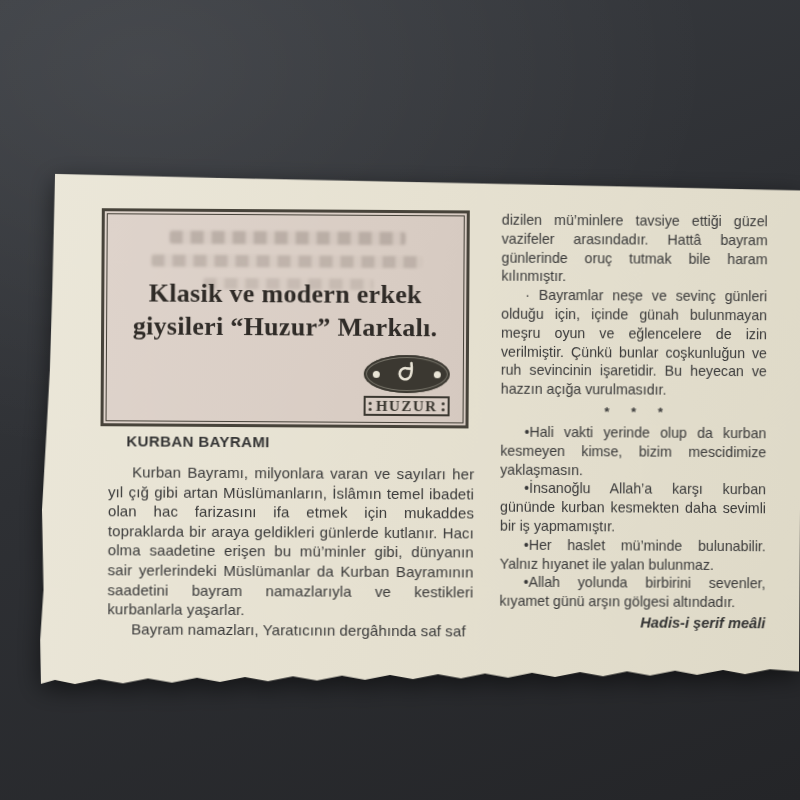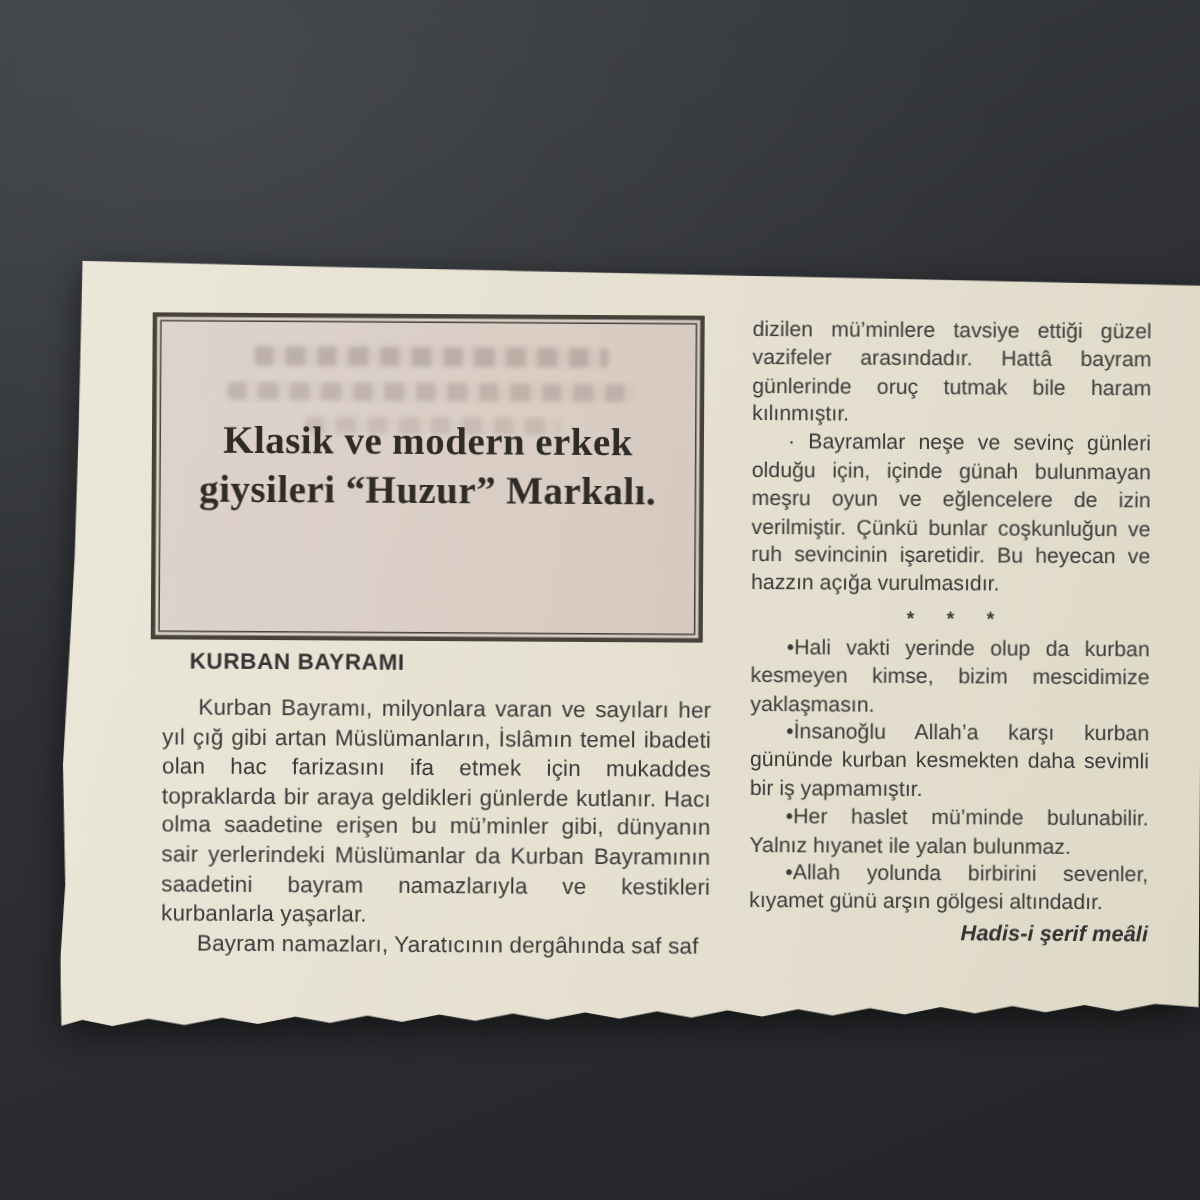--- a/index.html
+++ b/index.html
@@ -193,20 +193,40 @@
 
       <div class="ad-box">
         <div class="ad-inner">
           <div class="ghost-line ghost-1"></div>
           <div class="ghost-line ghost-2"></div>
           <div class="ghost-line ghost-3"></div>
 
           <div class="ad-headline">Klasik ve modern erkek
 giysileri “Huzur” Markalı.</div>
 
+          <div class="logo-block">
+            <div class="logo-oval">
+              <span class="logo-dot left"></span>
+              <span class="logo-dot right"></span>
+              <svg class="logo-glyph" width="22" height="26" viewBox="0 0 22 26">
+                <path d="M15.5 2 c0.6 4.5 0.6 9 -0.8 12.6 a5.6 5.6 0 1 1 -3.4 -7.2 l4.6 0.4" fill="none" stroke="#e9e4d6" stroke-width="2.6" stroke-linecap="round"></path>
+              </svg>
+            </div>
+            <div class="logo-plate">
+              <span class="plate-dots">
+                  <i></i>
+                  <i></i>
+                </span>
+              <span class="brand-text">HUZUR</span>
+              <span class="plate-dots">
+                  <i></i>
+                  <i></i>
+                </span>
+            </div>
+          </div>
         </div>
       </div>
 
       <div class="left-col col">
         <h2 class="article-heading">KURBAN BAYRAMI</h2>
         <div class="body">
           <p>Kurban Bayramı, milyonlara varan ve sayıları her yıl çığ gibi artan Müslümanların, İslâmın temel ibadeti olan hac farizasını ifa etmek için mukaddes topraklarda bir araya geldikleri günlerde kutlanır. Hacı olma saadetine erişen bu mü’minler gibi, dünyanın sair yerlerindeki Müslümanlar da Kurban Bayramının saadetini bayram namazlarıyla ve kestikleri kurbanlarla yaşarlar.</p>
           <p>Bayram namazları, Yaratıcının dergâhında saf saf</p>
         </div>
       </div>

